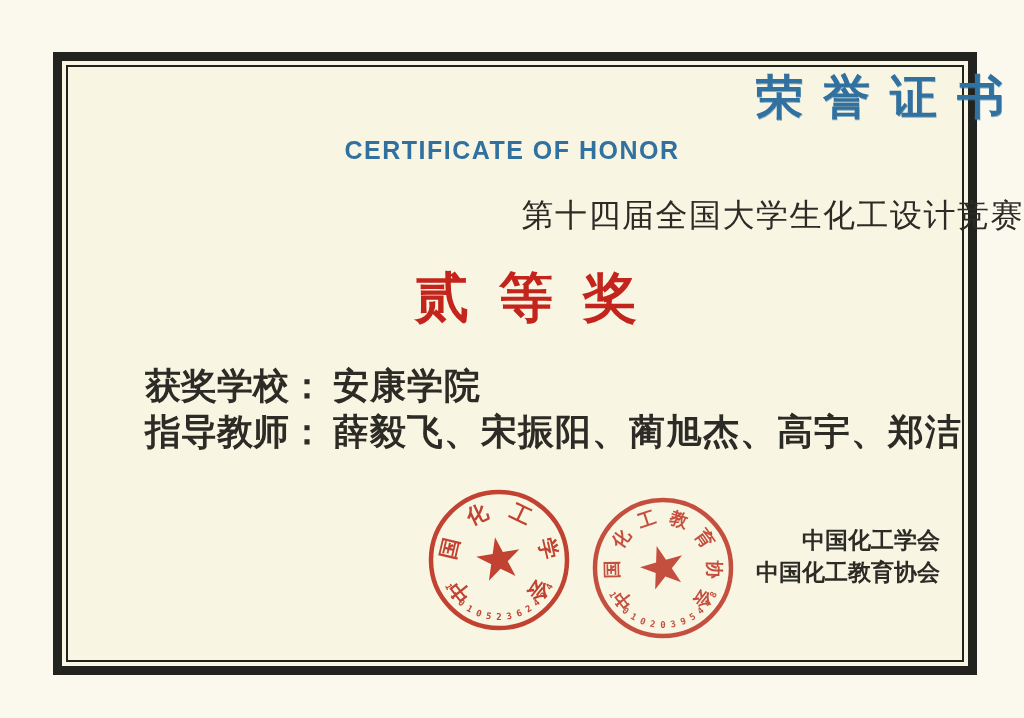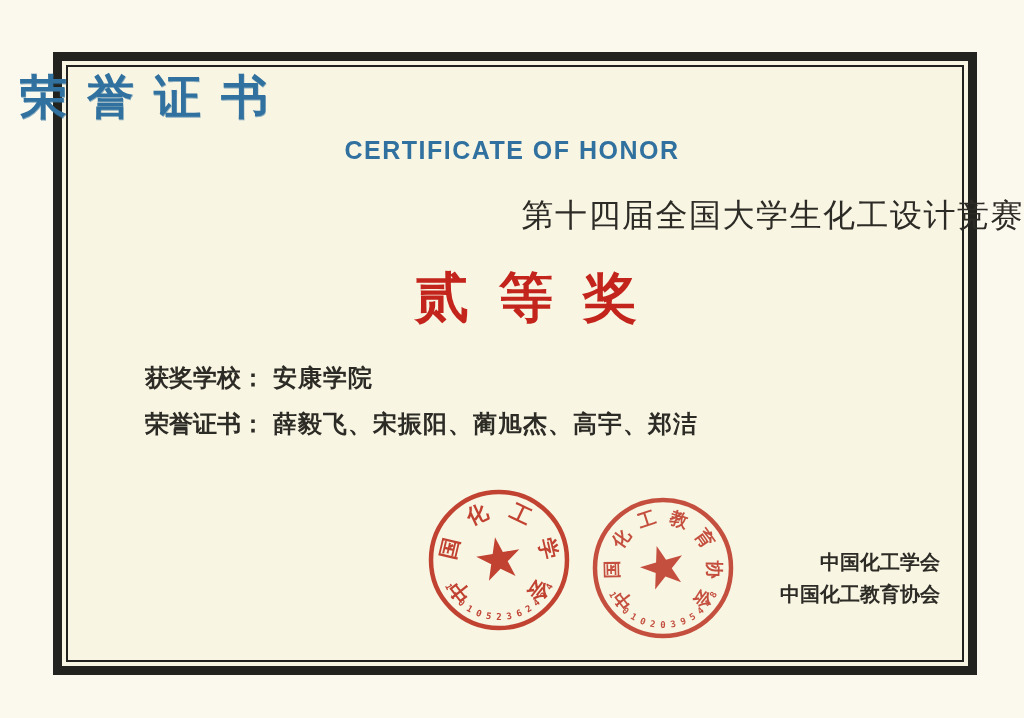--- a/index.html
+++ b/index.html
@@ -20,21 +20,21 @@
   }
   .frame-inner {
     position: absolute;
     inset: 4px;
     border: 2px solid #22231e;
   }
   .title-cn {
     position: absolute;
     left: 0; top: 66px;
     width: 1024px;
-    text-align: left;
+    text-align: right;
     font-size: 47px;
     font-weight: bold;
     letter-spacing: 20px;
     text-indent: 20px;
     color: #31719f;
     text-shadow: 0.5px 0.5px 0 rgba(49,113,159,.55);
   }
   .title-en {
     position: absolute;
     left: 0; top: 136px;
@@ -68,39 +68,39 @@
   }
   .fields {
     position: absolute;
     left: 145px; top: 362px;
     width: 720px;
   }
   .field-row {
     display: flex;
     align-items: baseline;
     height: 46px;
-    font-size: 24px;
+    font-size: 36px;
     font-weight: 600;
     color: #2d2b25;
   }
   .field-label { flex: 0 0 auto; }
   .field-value { flex: 0 0 auto; margin-left: 8px; letter-spacing: 1px; text-align: right; }
   .seal {
     position: absolute;
     width: 150px; height: 150px;
     mix-blend-mode: multiply;
   }
   .seal-1 { left: 424px; top: 485px; opacity: 0.95; }
   .seal-2 { left: 588px; top: 493px; opacity: 0.88; }
   .issuer-block {
     position: absolute;
-    right: 84px; top: 546px;
+    right: 84px; top: 524px;
     width: 260px;
     text-align: right;
-    font-size: 20px;
+    font-size: 23px;
     font-weight: 600;
     line-height: 32px;
     color: #2d2b25;
   }
   .issuer-date { letter-spacing: 3px; }
 </style>
 </head>
 <body>
 
 <div class="frame-outer">
@@ -114,21 +114,21 @@
 <div class="competition">第十四届全国大学生化工设计竞赛</div>
 
 <div class="award">贰等奖</div>
 
 <div class="fields">
   <div class="field-row">
     <span class="field-label">获奖学校：</span>
     <span class="field-value">安康学院</span>
   </div>
   <div class="field-row">
-    <span class="field-label">荣誉证书：</span>
+    <span class="field-label">指导教师：</span>
     <span class="field-value">薛毅飞、宋振阳、蔺旭杰、高宇、郑洁</span>
   </div>
 </div>
 
 <svg class="seal seal-1" viewBox="0 0 150 150" xmlns="http://www.w3.org/2000/svg">
     <circle cx="75" cy="75" r="68" fill="none" stroke="#c43a2c" stroke-width="4.5"></circle>
     <polygon points="0.00,-23.00 5.16,-7.11 21.87,-7.11 8.36,2.72 13.52,18.61 0.00,8.79 -13.52,18.61 -8.36,2.72 -21.87,-7.11 -5.16,-7.11" fill="#c43a2c" transform="translate(75,75) rotate(-10)"></polygon>
     <text transform="translate(34.8,106.4) rotate(-128.0)" text-anchor="middle" dominant-baseline="central" fill="#c43a2c" font-size="21" font-weight="bold">中</text>
     <text transform="translate(25.3,63.4) rotate(-76.8)" text-anchor="middle" dominant-baseline="central" fill="#c43a2c" font-size="21" font-weight="bold">国</text>
     <text transform="translate(53.0,29.0) rotate(-25.6)" text-anchor="middle" dominant-baseline="central" fill="#c43a2c" font-size="21" font-weight="bold">化</text>

